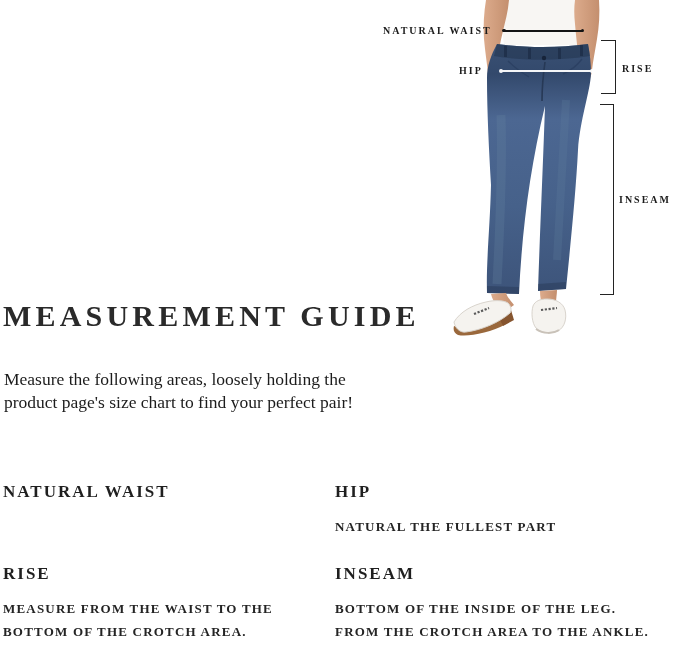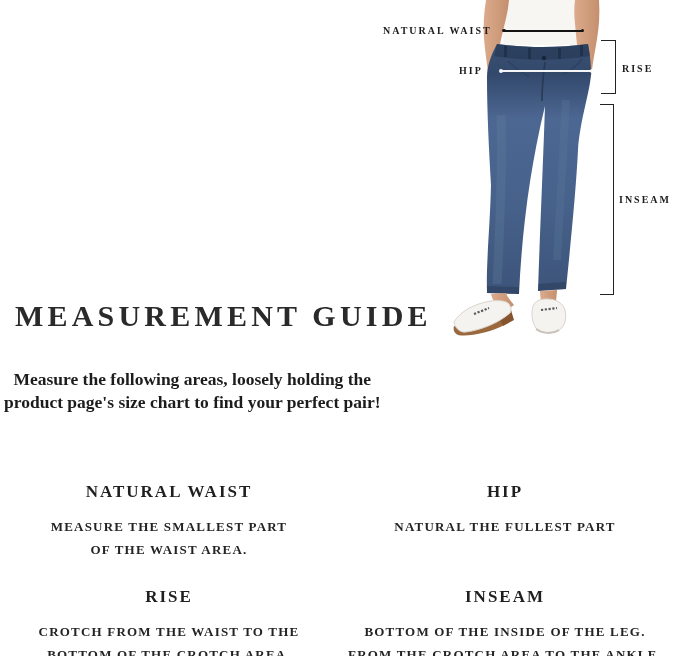--- a/index.html
+++ b/index.html
@@ -3,21 +3,20 @@
 <meta charset="utf-8">
 <style>
   html,body{margin:0;padding:0;background:#ffffff;}
   .page{
     position:relative;
     width:679px;height:656px;
     background:#ffffff;
     overflow:hidden;
     font-family:"Liberation Serif","DejaVu Serif",serif;
     color:#1e1e1e;
-    text-align:center;
   }
   
   .photo-svg{position:absolute;left:370px;top:0;width:309px;height:345px;}
   .anno-label{
     position:absolute;
     font-size:10px;font-weight:700;letter-spacing:2px;
     color:#1c1c1c;white-space:nowrap;z-index:4;
   }
   .nw-label{left:383px;top:25px;}
   .hip-label{left:459px;top:65px;}
@@ -27,26 +26,26 @@
   .nw-line{left:503px;top:30px;width:80px;height:1.5px;background:#141414;}
   .nw-line .dot{position:absolute;top:-1.2px;width:3.5px;height:3.5px;border-radius:50%;background:#141414;}
   .hip-line{left:500px;top:70px;width:93px;height:2px;background:#ffffff;opacity:.95;}
   .hip-line .dot{position:absolute;top:-1px;width:4px;height:4px;border-radius:50%;background:#ffffff;}
   .dot.l{left:-1px}.dot.r{right:-1px}
   .bracket{position:absolute;z-index:3;border:1.3px solid #232323;border-left:none;}
   .rise-bracket{left:601px;top:40px;width:14px;height:52px;}
   .inseam-bracket{left:600px;top:104px;width:13px;height:189px;}
   
   .guide-title{
-    position:absolute;left:15px;top:299px;
+    position:absolute;left:3px;top:299px;
     font-size:30px;font-weight:600;letter-spacing:4.2px;
     color:#2a2a2a;white-space:nowrap;
   }
   .intro{position:absolute;left:4px;top:368px;
-    font-size:17.5px;font-weight:700;line-height:23px;color:#1c1c1c;}
+    font-size:17.5px;font-weight:400;line-height:23px;color:#1c1c1c;}
   
   .sections{
     position:absolute;left:3px;top:482px;width:672px;
     display:grid;grid-template-columns:332px auto;grid-row-gap:26px;
   }
   .section-title{
     font-size:17px;font-weight:700;letter-spacing:2px;
     color:#1f1f1f;margin:0 0 13px 0;line-height:20px;
   }
   .section-desc{
@@ -148,37 +147,33 @@
 
   <div class="intro">
     <div>Measure the following areas, loosely holding the</div>
     <div>product page's size chart to find your perfect pair!</div>
   </div>
 
   <div class="sections">
 
     <div class="section">
       <div class="section-title">NATURAL WAIST</div>
-      <div class="section-desc">
-        <div>MEASURE THE SMALLEST PART</div>
-        <div>OF THE WAIST AREA.</div>
-      </div>
     </div>
 
     <div class="section">
       <div class="section-title">HIP</div>
       <div class="section-desc">
         <div>NATURAL THE FULLEST PART</div>
       </div>
     </div>
 
     <div class="section">
       <div class="section-title">RISE</div>
       <div class="section-desc">
-        <div>CROTCH FROM THE WAIST TO THE</div>
+        <div>MEASURE FROM THE WAIST TO THE</div>
         <div>BOTTOM OF THE CROTCH AREA.</div>
       </div>
     </div>
 
     <div class="section">
       <div class="section-title">INSEAM</div>
       <div class="section-desc">
         <div>BOTTOM OF THE INSIDE OF THE LEG.</div>
         <div>FROM THE CROTCH AREA TO THE ANKLE.</div>
       </div>

